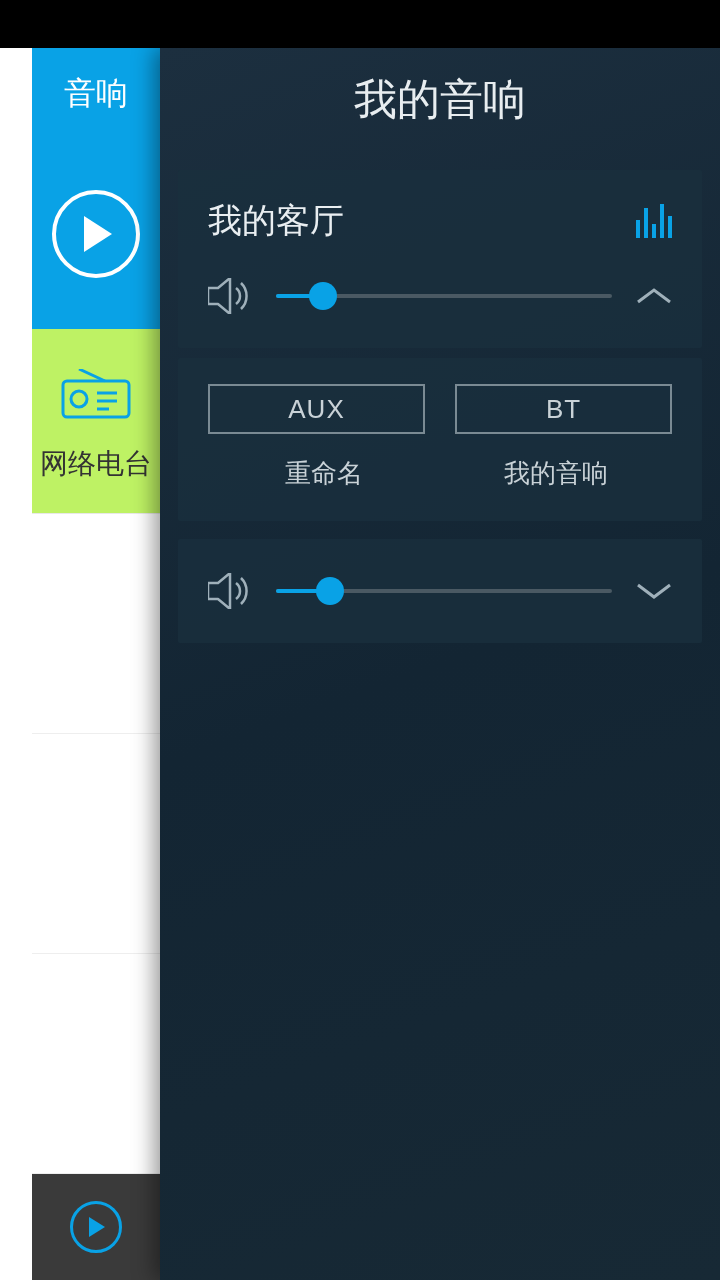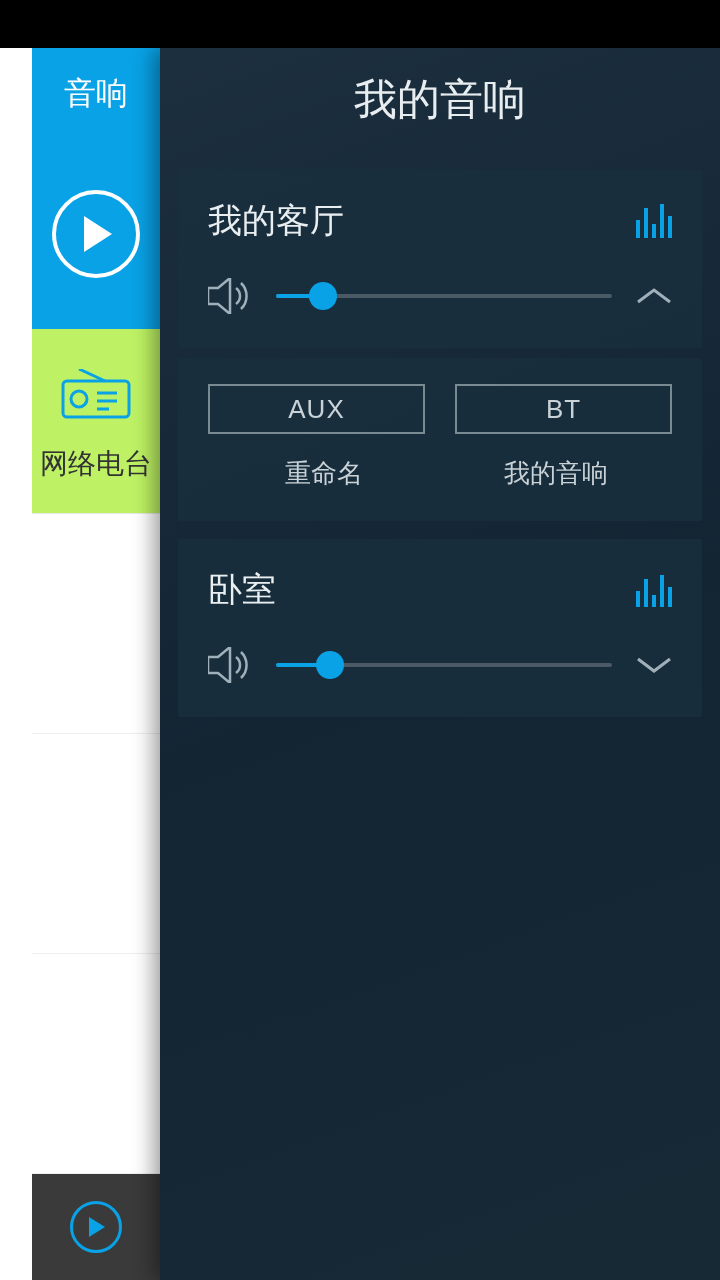--- a/index.html
+++ b/index.html
@@ -334,32 +334,20 @@
               <span>BT</span>
             </div>
         </div>
         <div class="label-row">
           <div><span>重命名</span></div>
           <div><span>我的音响</span></div>
         </div>
       </div>
 
       <div class="card">
-        <div class="card-head">
-          <div class="room-row">
-            <div class="room-name">卧室</div>
-            <div class="eq-icon">
-              <span style="height:16px"></span>
-                <span style="height:28px"></span>
-                <span style="height:12px"></span>
-                <span style="height:32px"></span>
-                <span style="height:20px"></span>
-            </div>
-          </div>
-        </div>
         <div class="vol-row">
           <svg class="vol-icon" width="44" height="36" viewBox="0 0 44 36">
             <polygon points="0,10 10,10 22,0 22,36 10,26 0,26" fill="none" stroke="#9fb0ba" stroke-width="2.5" stroke-linejoin="round"></polygon>
             <path d="M28 10 A10 10 0 0 1 28 26" fill="none" stroke="#9fb0ba" stroke-width="2.5"></path>
             <path d="M33 5 A18 18 0 0 1 33 31" fill="none" stroke="#9fb0ba" stroke-width="2.5"></path>
           </svg>
           <div class="slider">
             <div class="slider-track">
               <div class="slider-fill" style="width:16%"></div>
               <div class="slider-thumb" style="left:16%"></div>

